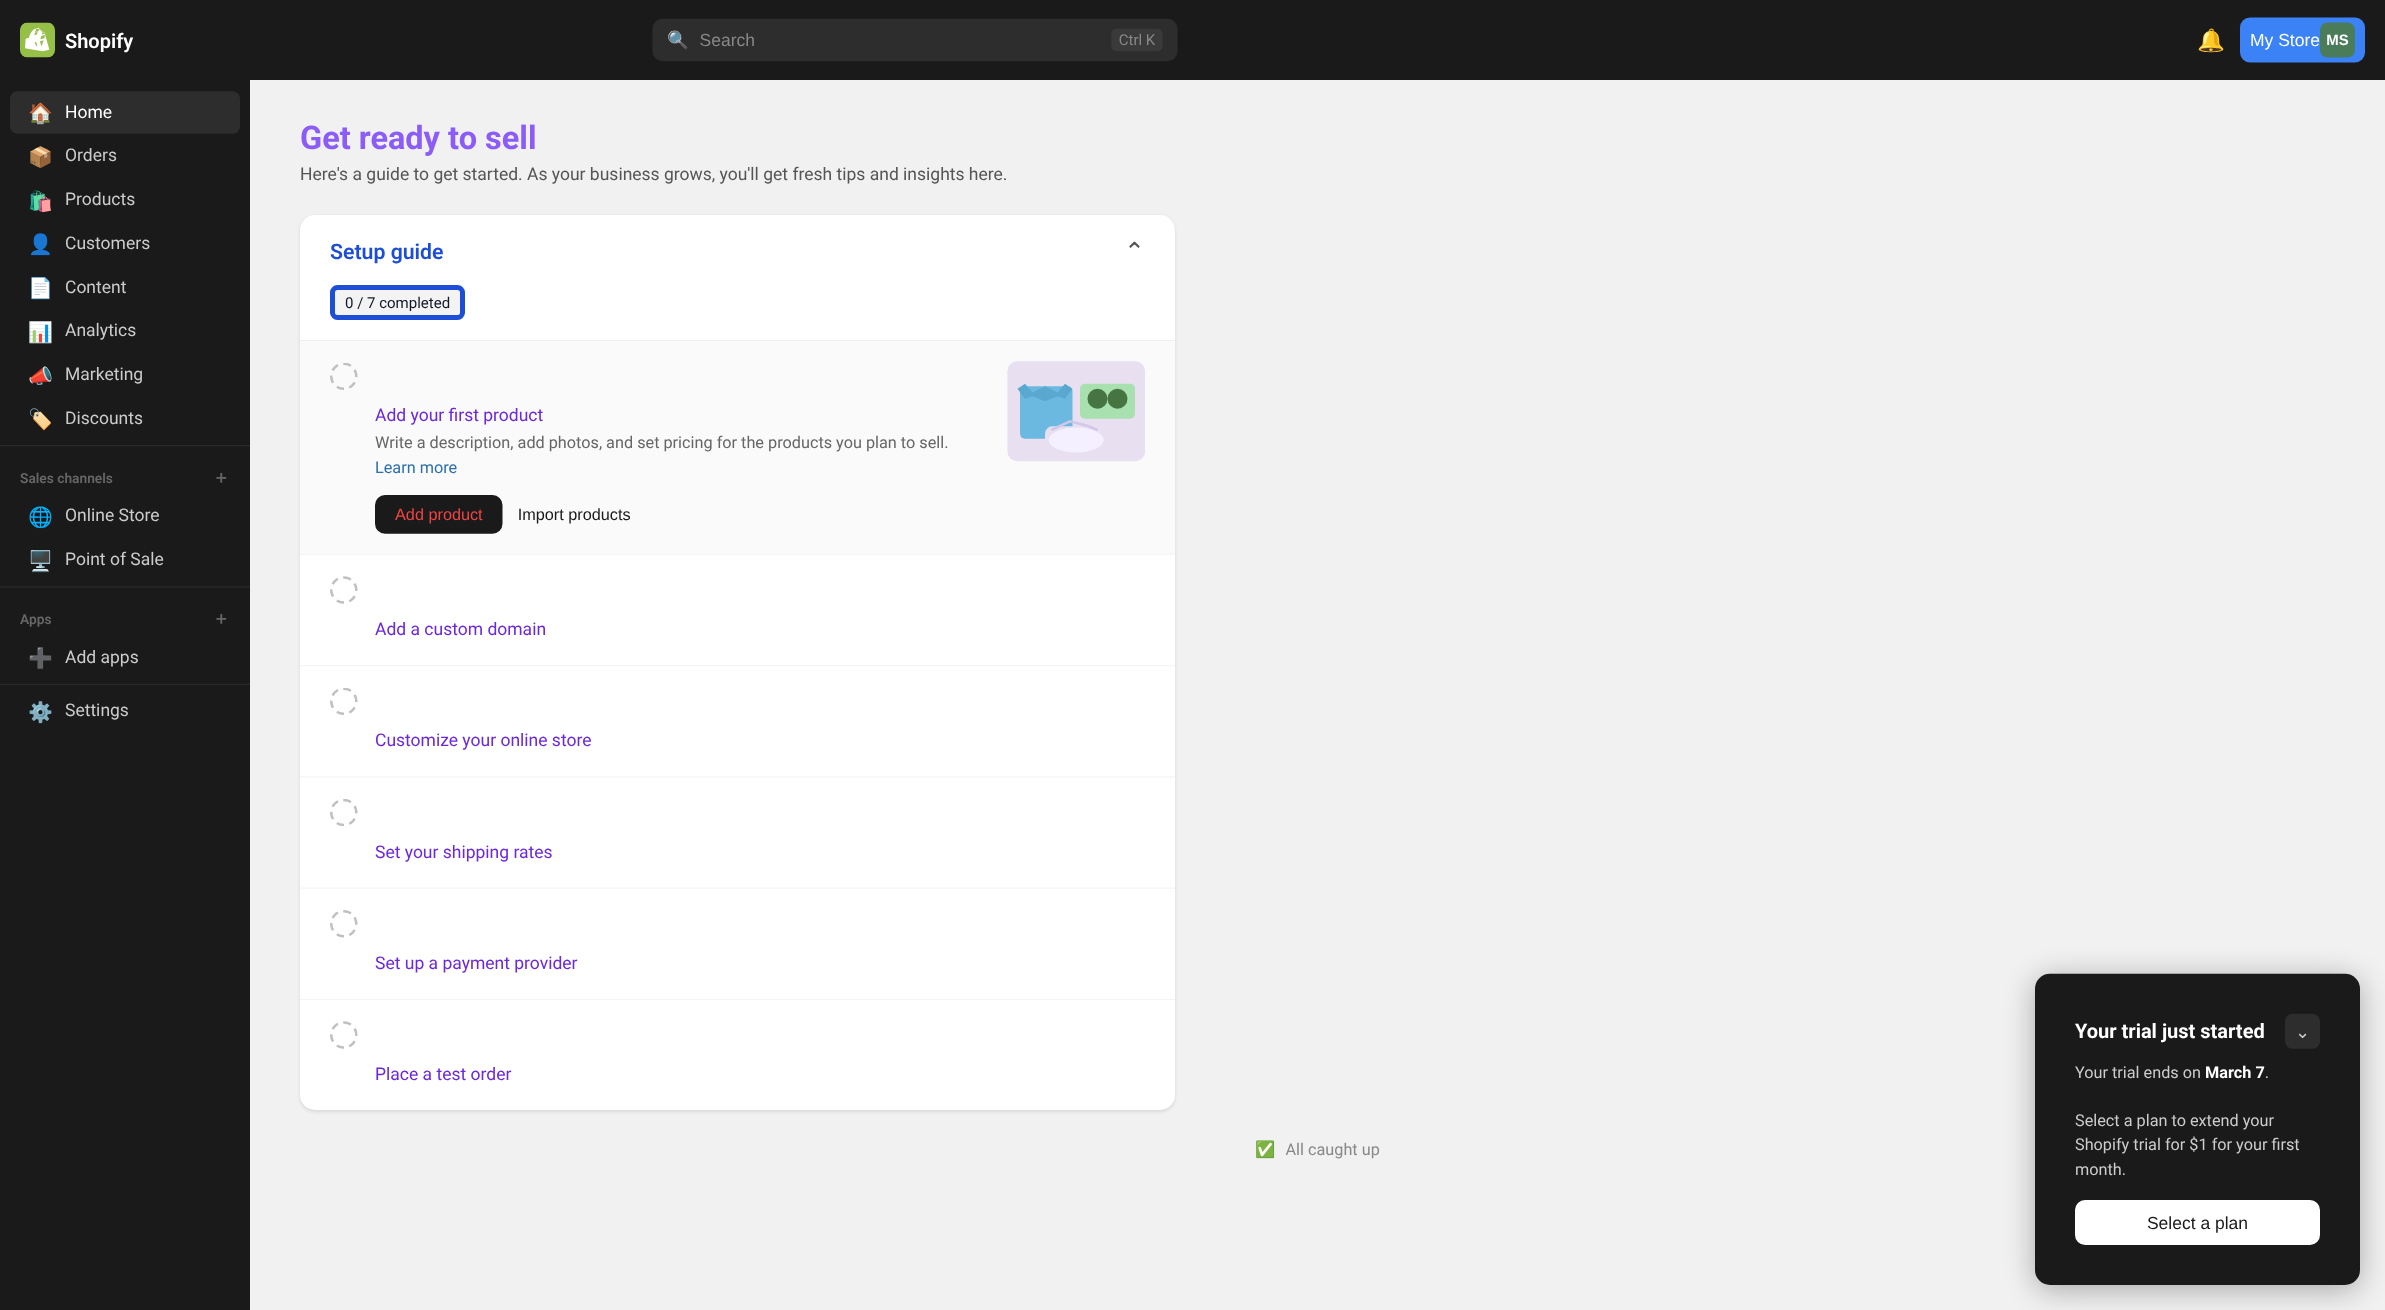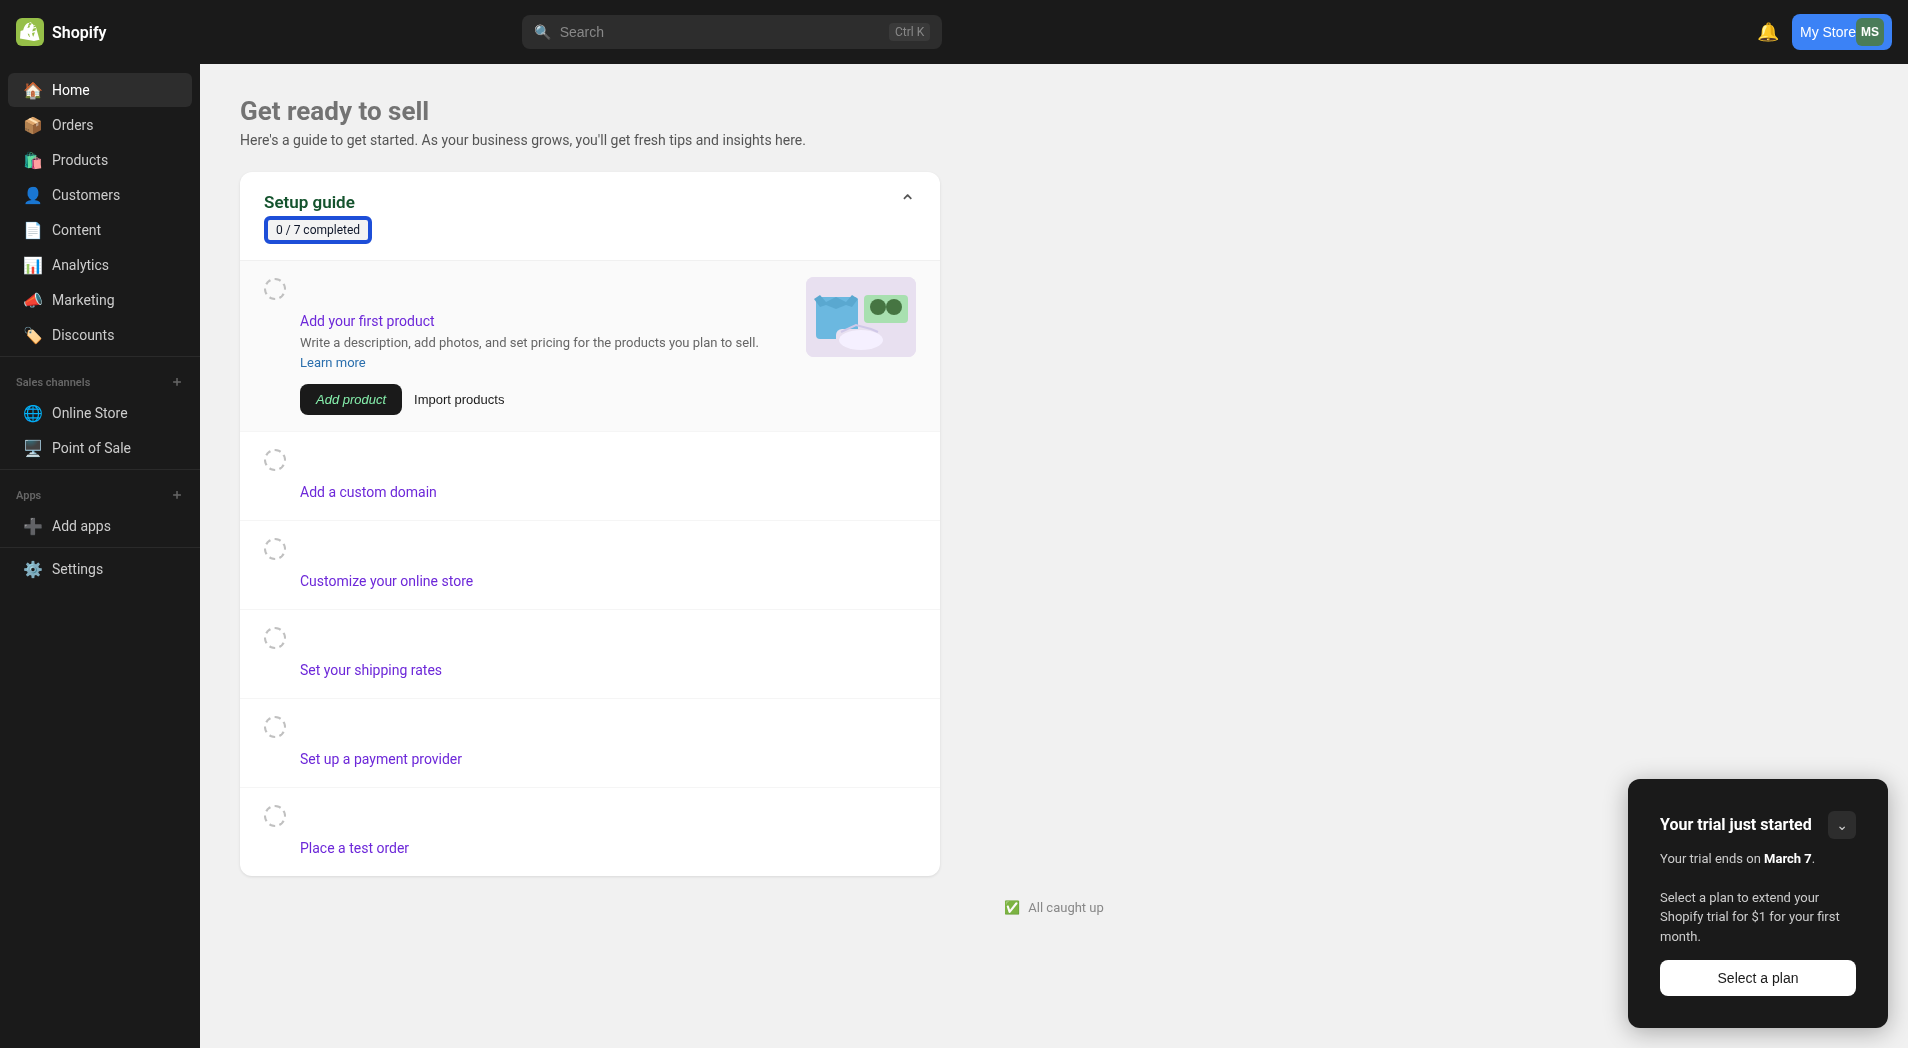--- a/index.html
+++ b/index.html
@@ -142,21 +142,21 @@
     
     .main {
       flex: 1;
       overflow-y: auto;
       padding: 32px 40px;
       background: #f1f1f1;
     }
     .page-title {
       font-size: 26px;
       font-weight: 700;
-      color: #737373;
+      color: #8b5cf6;
       margin-bottom: 6px;
     }
     .page-subtitle {
       font-size: 14px;
       color: #555;
       margin-bottom: 24px;
     }
 
     
     .setup-guide-card {
@@ -169,22 +169,22 @@
     .setup-guide-header {
       display: flex;
       align-items: flex-start;
       justify-content: space-between;
       padding: 20px 24px 16px;
     }
     .setup-guide-header-left { flex: 1; }
     .setup-guide-title {
       font-size: 17px;
       font-weight: 600;
-      color: #14532d;
-      margin-bottom: 4px;
+      color: #1d4ed8;
+      margin-bottom: 16px;
     }
     .setup-guide-desc {
       font-size: 13px;
       color: #666;
       margin-bottom: 10px;
     }
     .progress-badge {
       display: inline-flex;
       align-items: center;
       background: #f3f3f3;
@@ -238,28 +238,27 @@
     .setup-item-desc {
       font-size: 13px;
       color: #666;
       margin-bottom: 12px;
       line-height: 1.5;
     }
     .setup-item-desc a { color: #2b6fad; text-decoration: none; }
     .setup-item-actions { display: flex; gap: 12px; align-items: center; }
     .btn-primary {
       background: #1a1a1a;
-      color: #86efac;
+      color: #ef4444;
       border: none;
       border-radius: 8px;
       padding: 8px 16px;
       font-size: 13px;
       font-weight: 500;
       cursor: pointer;
-      font-style: italic;
     }
     .btn-secondary {
       background: transparent;
       color: #1a1a1a;
       border: none;
       font-size: 13px;
       font-weight: 500;
       cursor: pointer;
       padding: 8px 0;
     }

